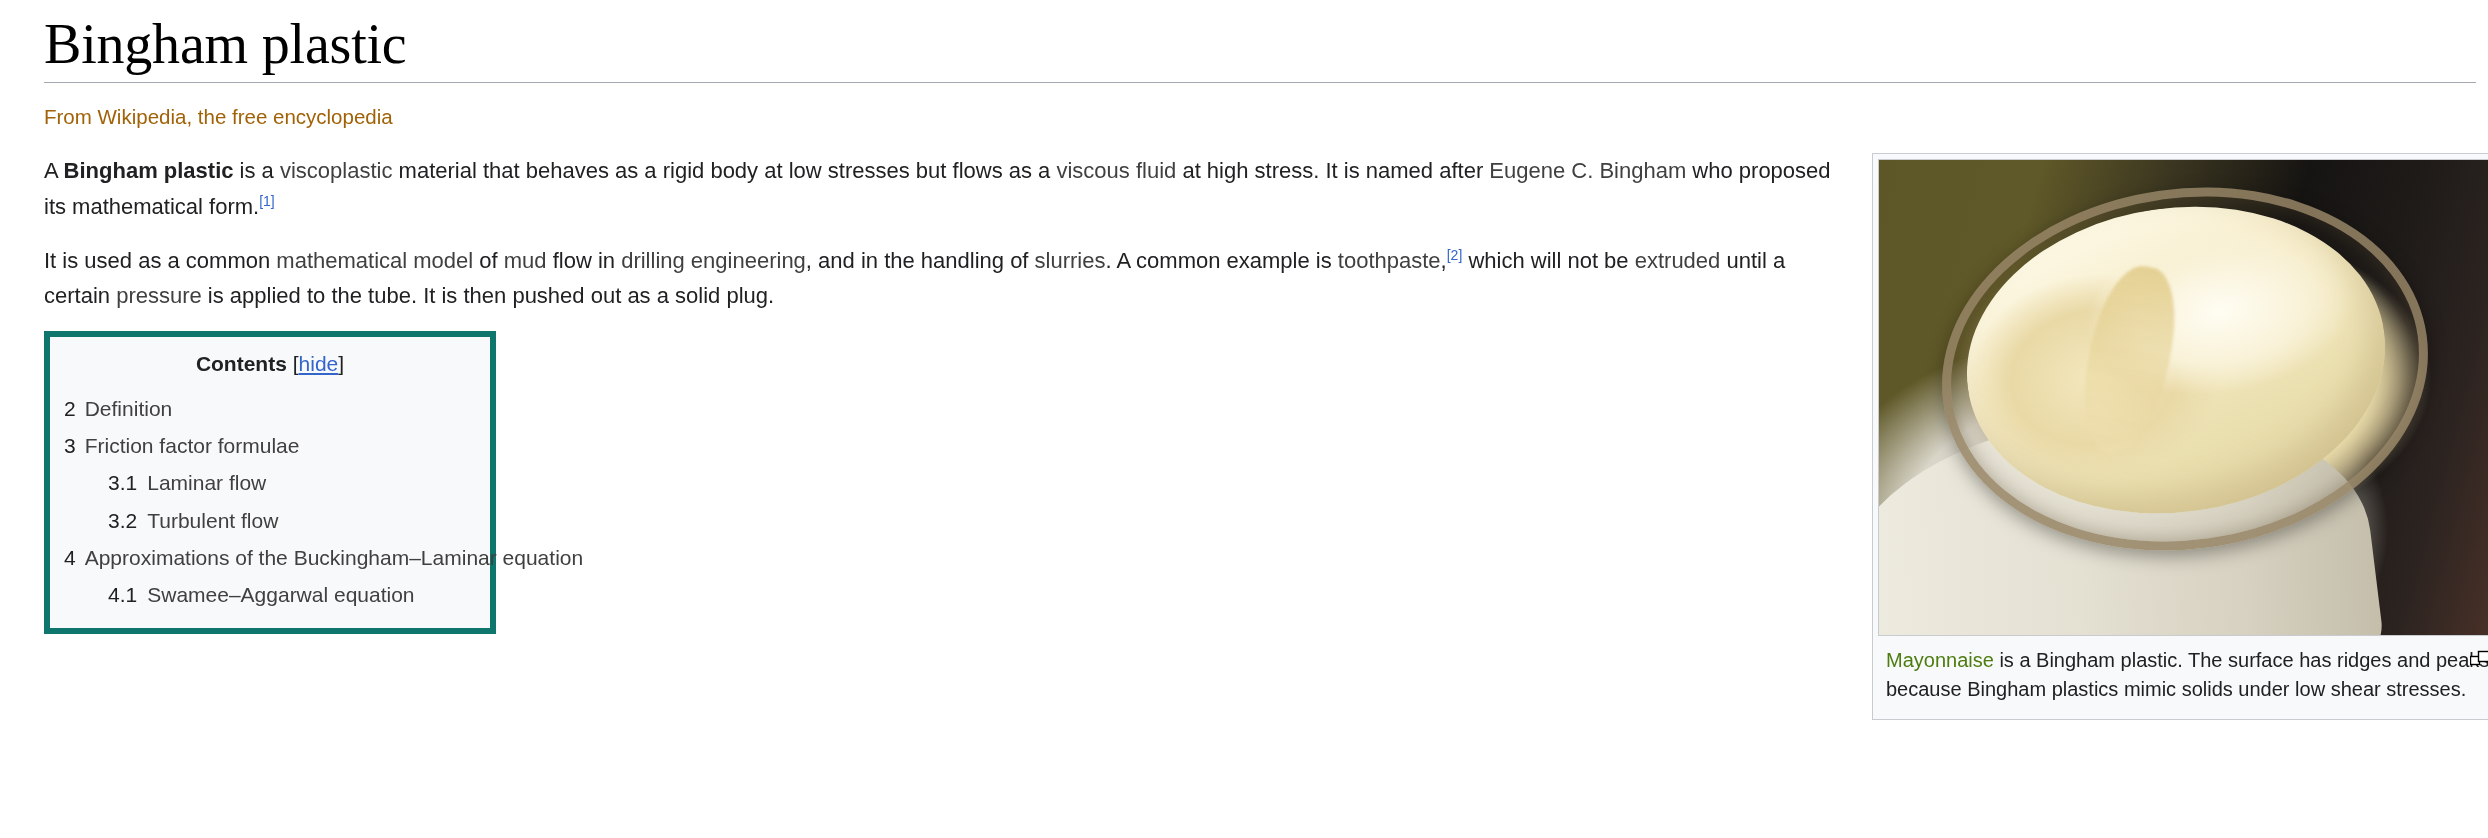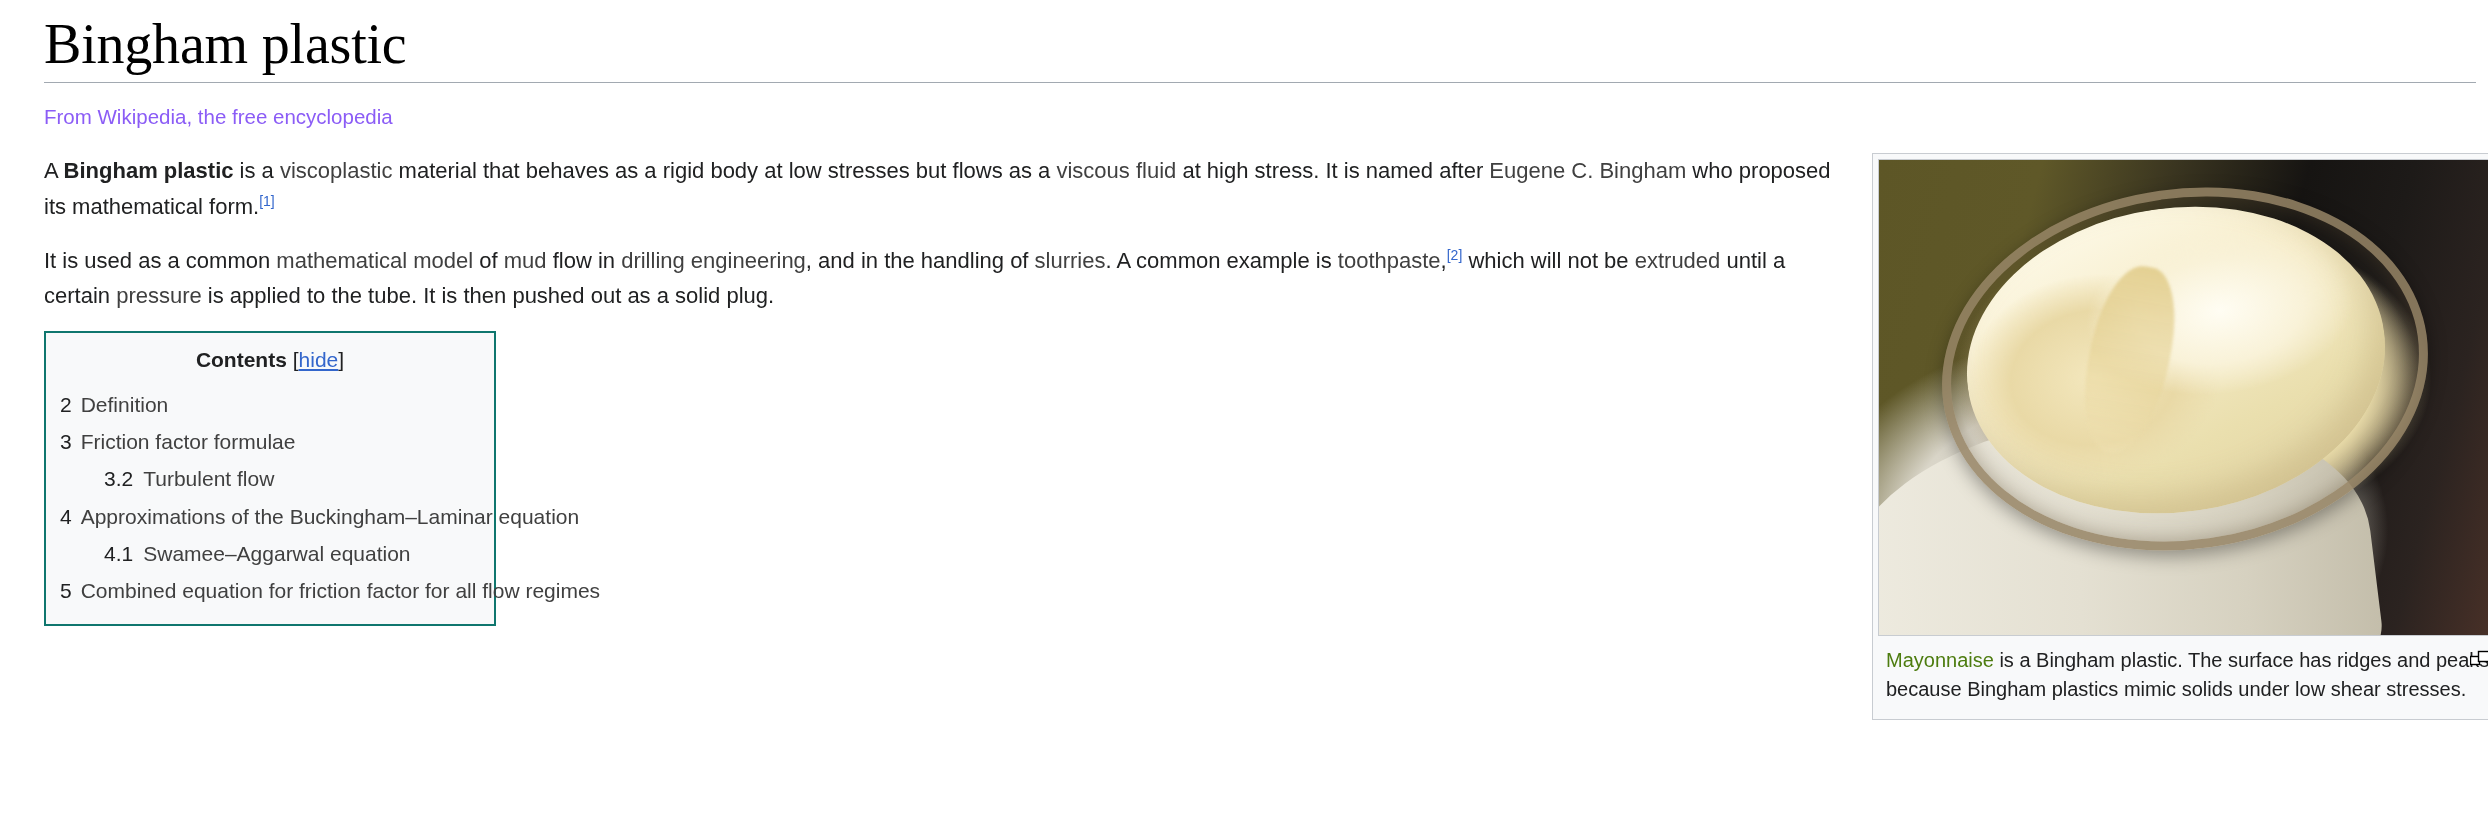--- a/index.html
+++ b/index.html
@@ -38,21 +38,21 @@
   .title-rule {
     height: 1px;
     background: #a2a9b1;
     width: 2432px;
     margin: 0 0 0 0;
   }
 
   .tagline {
     font-size: 20.5px;
     line-height: 1.45;
-    color: #8b5cf6;
+    color: #a16207;
     margin: 19px 0 0 0;
   }
 
   
   .content {
     position: relative;
     margin-top: 22px;
   }
 
   .body-col {
@@ -78,21 +78,21 @@
     font-size: 14px;
     line-height: 1;
     vertical-align: super;
   }
   sup.ref a { color: #3366cc; text-decoration: none; }
 
   
   .toc {
     width: 452px;
     box-sizing: border-box;
-    border: 2px solid #0f766e;
+    border: 6px solid #0f766e;
     background: #f8f9fa;
     padding: 12px 14px 14px 14px;
     margin-top: 6px;
   }
   .toc-title {
     text-align: center;
     font-size: 21px;
     line-height: 1.4;
     margin-bottom: 12px;
   }
@@ -235,30 +235,30 @@
       <div class="toc">
         <div class="toc-title"><span class="lbl">Contents</span> <span class="brk">[</span><a class="hide" href="#">hide</a><span class="brk">]</span></div>
         <ul class="toc-list">
           <li>
               <div class="toc-row lvl1"><span class="num">2</span><a class="link" href="#">Definition</a></div>
             </li>
           <li>
               <div class="toc-row lvl1"><span class="num">3</span><a class="link" href="#">Friction factor formulae</a></div>
             </li>
           <li>
+              <div class="toc-row lvl2"><span class="num">3.1</span><a class="link" href="#">Laminar flow</a></div>
+            </li>
+          <li>
               <div class="toc-row lvl2"><span class="num">3.2</span><a class="link" href="#">Turbulent flow</a></div>
             </li>
           <li>
               <div class="toc-row lvl1"><span class="num">4</span><a class="link" href="#">Approximations of the Buckingham–Laminar equation</a></div>
             </li>
           <li>
               <div class="toc-row lvl2"><span class="num">4.1</span><a class="link" href="#">Swamee–Aggarwal equation</a></div>
-            </li>
-          <li>
-              <div class="toc-row lvl1"><span class="num">5</span><a class="link" href="#">Combined equation for friction factor for all flow regimes</a></div>
             </li>
         </ul>
       </div>
 
     </div>
 
     <div class="thumb">
       <div class="thumb-imgwrap">
         <div class="photo">
           <div class="jar"></div>

